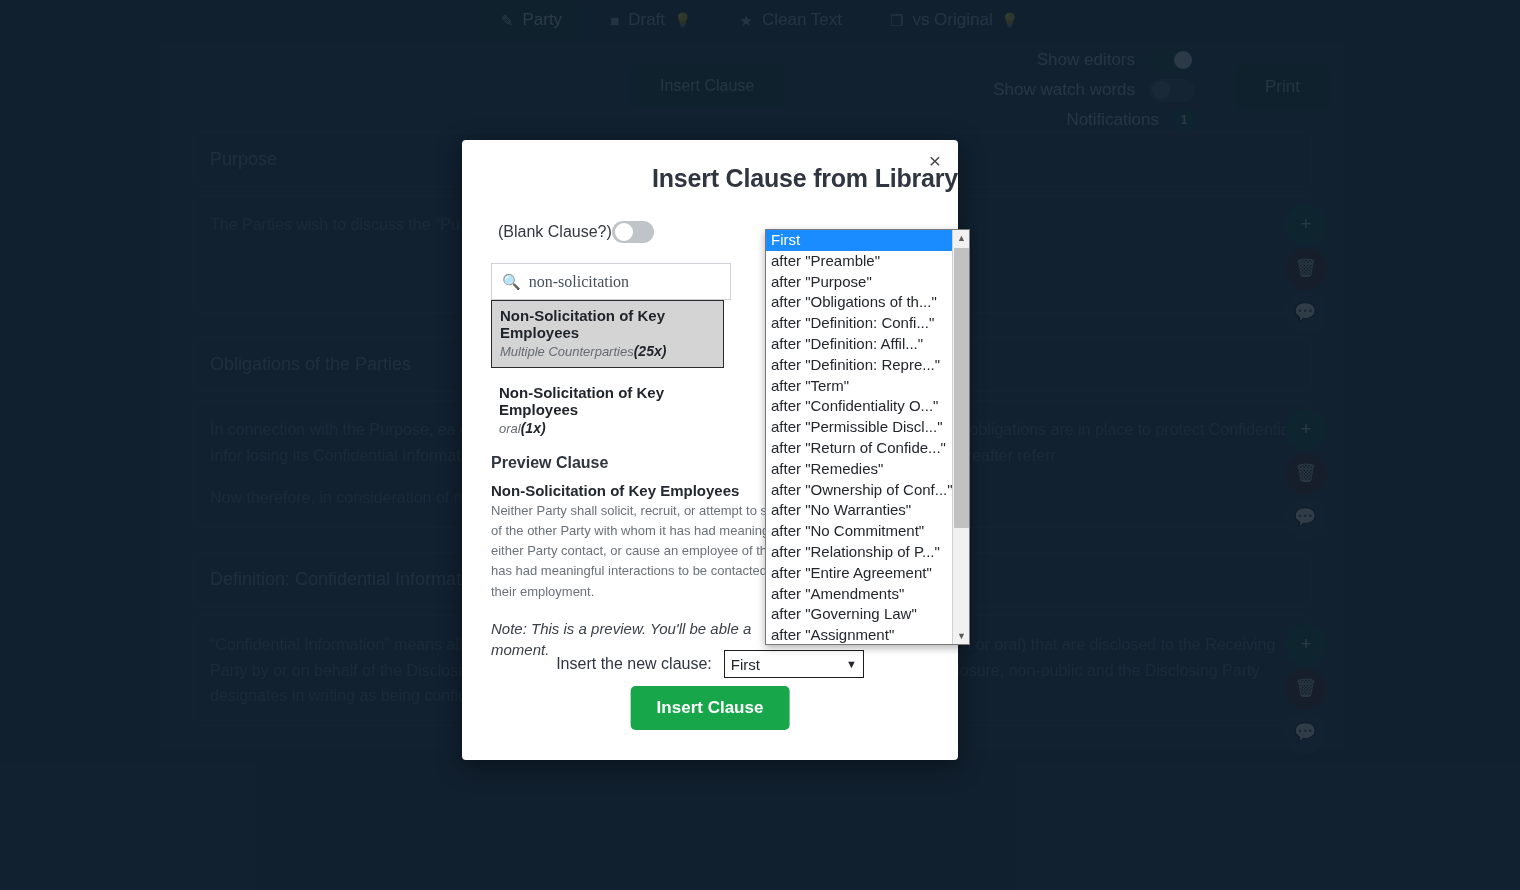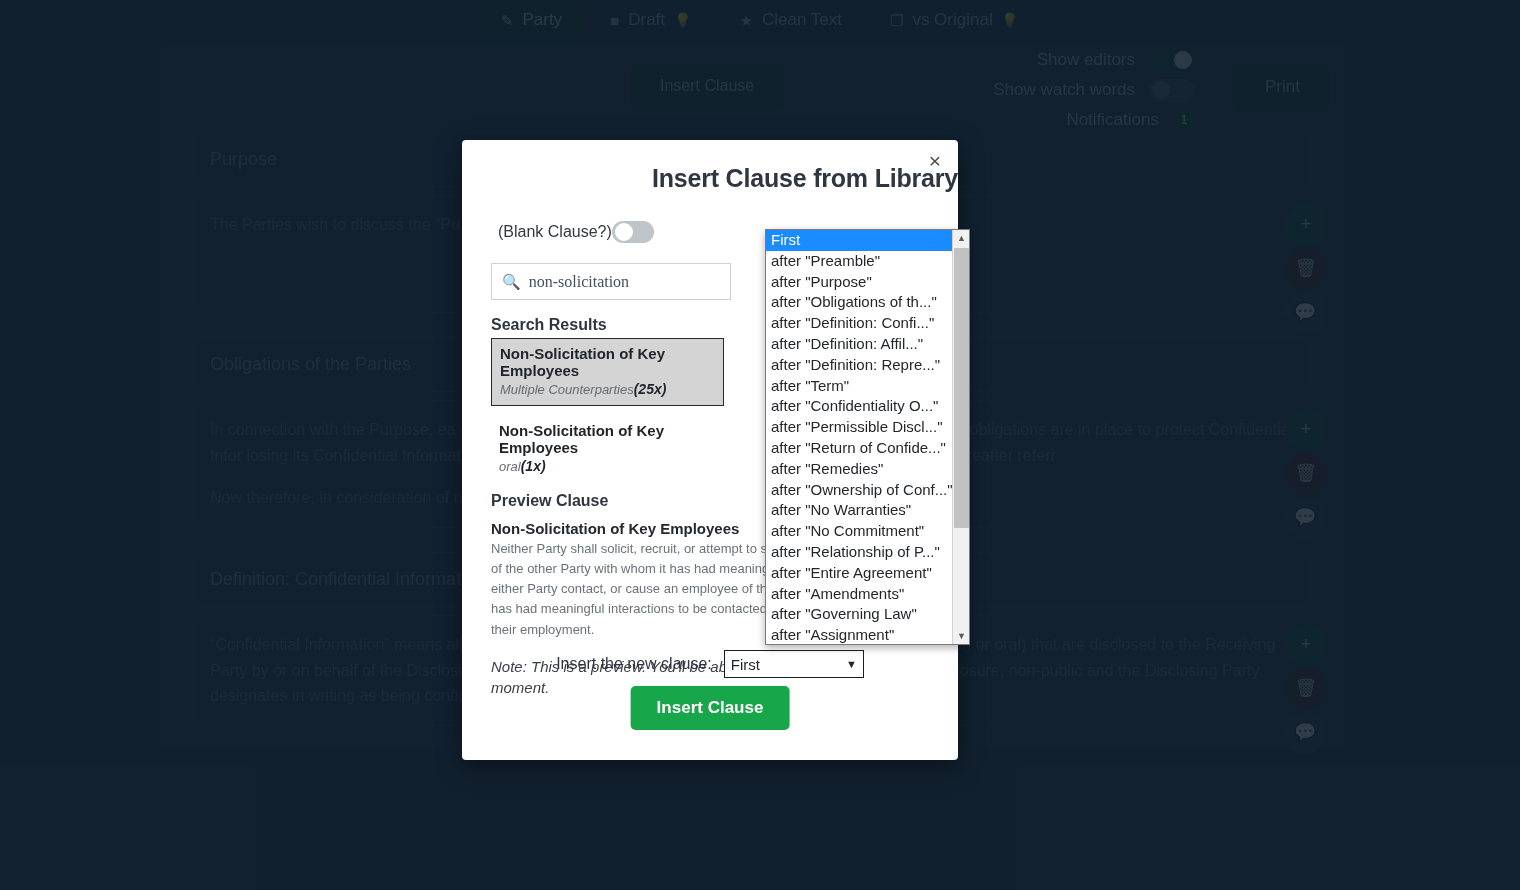--- a/index.html
+++ b/index.html
@@ -331,21 +331,20 @@
     <span class="sw-light">
         <span class="knob"></span>
       </span>
   </div>
 
   <div class="search-box">
     <span class="search-icon">🔍</span>
     <span class="search-val">non-solicitation</span>
   </div>
 
-  <div class="sec-label">Search Results</div>
 
   <div class="result-card">
     <div class="result-title">Non-Solicitation of Key Employees</div>
     <div class="result-meta">
       <span>Multiple Counterparties</span><b>(25x)</b>
     </div>
   </div>
 
   <div class="result-card plain" style="margin-top:10px">
     <div class="result-title">Non-Solicitation of Key Employees</div>

